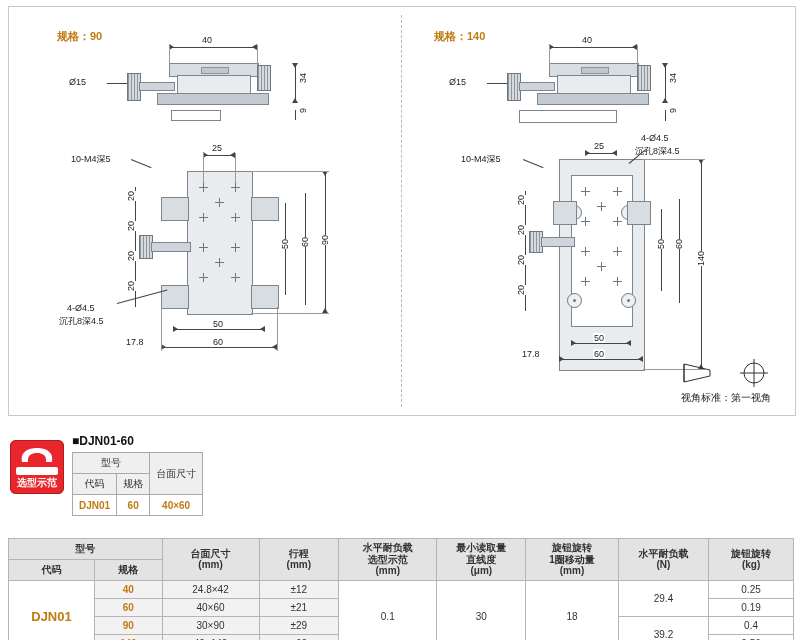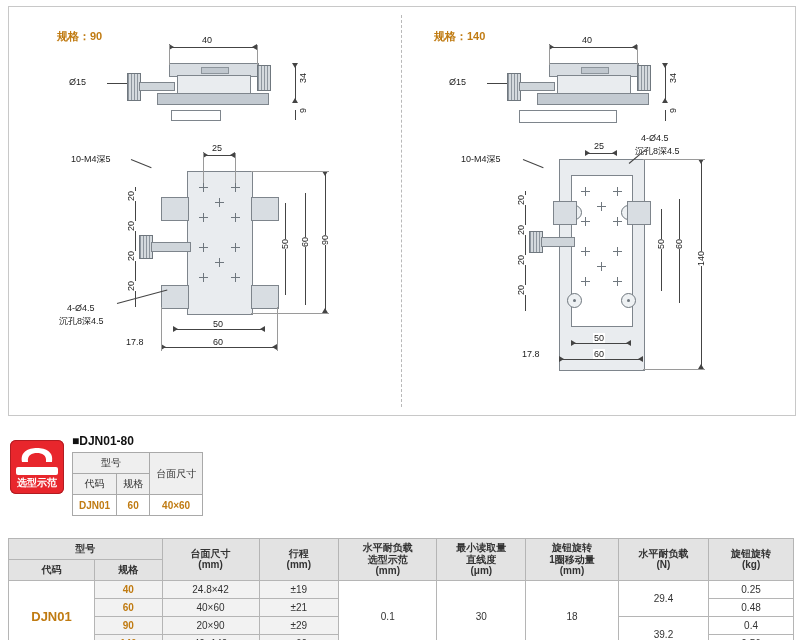--- a/index.html
+++ b/index.html
@@ -302,35 +302,53 @@
     <div class="arrow-l" style="left:137px;top:193px;"></div>
     <div class="dim-text" style="left:104px;top:186px;">50</div>
     <div class="dim-line h" style="left:70px;top:212px;width:84px;"></div>
     <div class="arrow-r" style="left:70px;top:209px;"></div>
     <div class="arrow-l" style="left:149px;top:209px;"></div>
     <div class="dim-text" style="left:104px;top:202px;">60</div>
 
     <div class="dim-text" style="left:32px;top:202px;">17.8</div>
   </div>
 
+  <div class="viewstd">
+    <div class="viewstd-row">
+      <span>
+        <svg width="30" height="26" viewBox="0 0 30 26">
+          <polygon points="2,4 28,10 28,16 2,22" fill="none" stroke="#333" stroke-width="1"></polygon>
+          <line x1="2" y1="4" x2="2" y2="22" stroke="#333" stroke-width="1"></line>
+        </svg>
+      </span>
+      <span>
+        <svg width="32" height="32" viewBox="0 0 32 32">
+          <circle cx="16" cy="16" r="10" fill="none" stroke="#333" stroke-width="1"></circle>
+          <line x1="16" y1="2" x2="16" y2="30" stroke="#333" stroke-width="1"></line>
+          <line x1="2" y1="16" x2="30" y2="16" stroke="#333" stroke-width="1"></line>
+        </svg>
+      </span>
+    </div>
+    <div>视角标准：第一视角</div>
+  </div>
 </div>
 
 <div class="phone">
   <div class="phone-badge">
     <div class="hs">
       <svg width="38" height="22" viewBox="0 0 38 22">
         <path d="M4 16 C2 6 10 2 19 2 C28 2 36 6 34 16 L28 16 C29 9 24 7 19 7 C14 7 9 9 10 16 Z" fill="#ffffff"></path>
       </svg>
     </div>
     <div class="base"></div>
     <div class="txt">选型示范</div>
   </div>
 </div>
 
-<div class="model-title">■DJN01-80</div>
+<div class="model-title">■DJN01-60</div>
 
 <table class="mini-table">
   <tbody>
       <tr>
     <th colspan="2" class="hdr-span">型号</th>
     <th rowspan="2">台面尺寸</th>
   </tr>
   <tr>
     <th>代码</th>
     <th>规格</th>
@@ -381,36 +399,36 @@
   </tr>
   <tr>
     <th style="width:84px;">代码</th>
     <th style="width:66px;">规格</th>
   </tr>
 
   <tr>
     <td rowspan="4" class="codecell">DJN01</td>
     <td class="spec">40</td>
     <td class="val">24.8×42</td>
-    <td class="val">±19</td>
+    <td class="val">±12</td>
     <td rowspan="4">0.1</td>
     <td rowspan="4">30</td>
     <td rowspan="4">18</td>
     <td rowspan="2">29.4</td>
     <td>0.25</td>
   </tr>
   <tr>
     <td class="spec">60</td>
     <td class="val">40×60</td>
     <td class="val">±21</td>
-    <td>0.48</td>
+    <td>0.19</td>
   </tr>
   <tr>
     <td class="spec">90</td>
-    <td class="val">20×90</td>
+    <td class="val">30×90</td>
     <td class="val">±29</td>
     <td rowspan="2">39.2</td>
     <td>0.4</td>
   </tr>
   <tr>
     <td class="spec">140</td>
     <td class="val">40×140</td>
     <td class="val">±60</td>
     <td>0.56</td>
   </tr>

